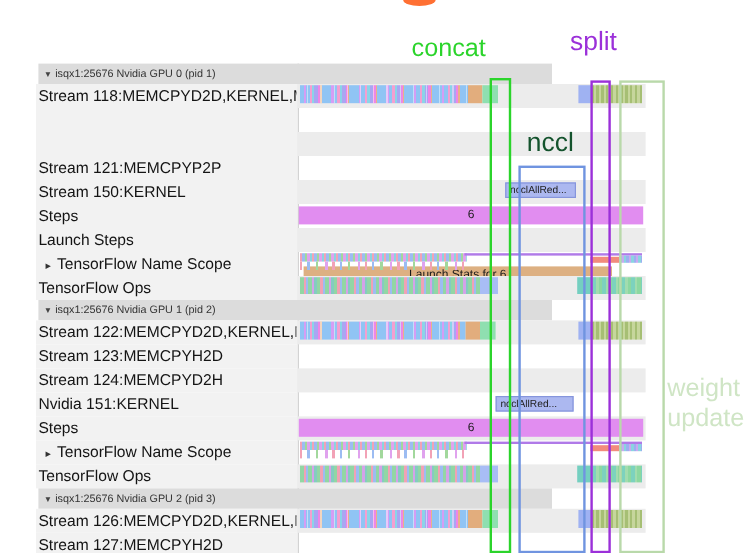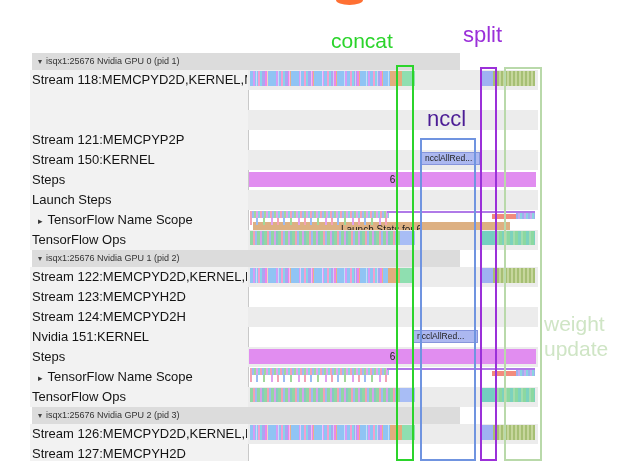--- a/index.html
+++ b/index.html
@@ -39,30 +39,30 @@
       rgba(0,0,0,0) 8px 13px,#a2d89c 13px 15px,rgba(0,0,0,0) 15px 21px,#e0a2ee 21px 23px,rgba(0,0,0,0) 23px 27px);}
   .tfnsLine{background:#b07ae8;}
   .segSalmon{background:#f28b7d;}
   .stripesTfnsRight{background:repeating-linear-gradient(90deg,#9cb0f0 0 2px,#c8aaf0 2px 4px,#8ad4e0 4px 6px);}
   .stepsBar{background:#e18df0;text-align:center;font-size:10px;color:#1a1a1a;line-height:15px;}
   .launchBar{background:#ddb082;text-align:center;font-size:10px;color:#1a1a1a;line-height:15px;}
   .ncclBar{background:#acb8f0;border:1px solid #8695dc;font-size:8.5px;color:#222;
            line-height:11px;padding-left:3px;white-space:nowrap;overflow:hidden;box-sizing:border-box;}
   .divider{position:absolute;left:248px;top:53px;bottom:0;width:1px;background:#c9c9c9;}
   
-  .anno{position:absolute;z-index:6;}
+  .anno{position:absolute;z-index:6;margin-left:12px;}
   .annoBox{box-sizing:border-box;background:transparent;}
   .box-concat{left:396px;top:65px;width:18px;height:396px;border:2px solid #2bd42b;}
   .box-split{left:480px;top:67px;width:17px;height:394px;border:2px solid #9b30d9;}
   .box-wu{left:504px;top:67px;width:38px;height:394px;border:2px solid #b9d9aa;}
   .box-nccl{left:420px;top:138px;width:56px;height:323px;border:2px solid #7094e0;}
   .lab{font-size:21px;line-height:24px;white-space:nowrap;}
   .lab-concat{left:331px;top:29px;color:#2bd42b;}
   .lab-split{left:463px;top:23px;color:#9b30d9;font-size:22px;}
-  .lab-nccl{left:427px;top:107px;color:#4c1d95;font-size:22px;}
+  .lab-nccl{left:427px;top:107px;color:#14532d;font-size:22px;}
   .lab-wu{left:544px;top:311px;color:#cfe5c5;line-height:25px;}
   .orangeFrag{position:absolute;left:336px;top:-5px;width:27px;height:10px;background:#ff7033;
               border-radius:50%;z-index:6;}
 </style>
 </head>
 <body>
 
 <div class="stage">
 
   <div class="orangeFrag"></div>

